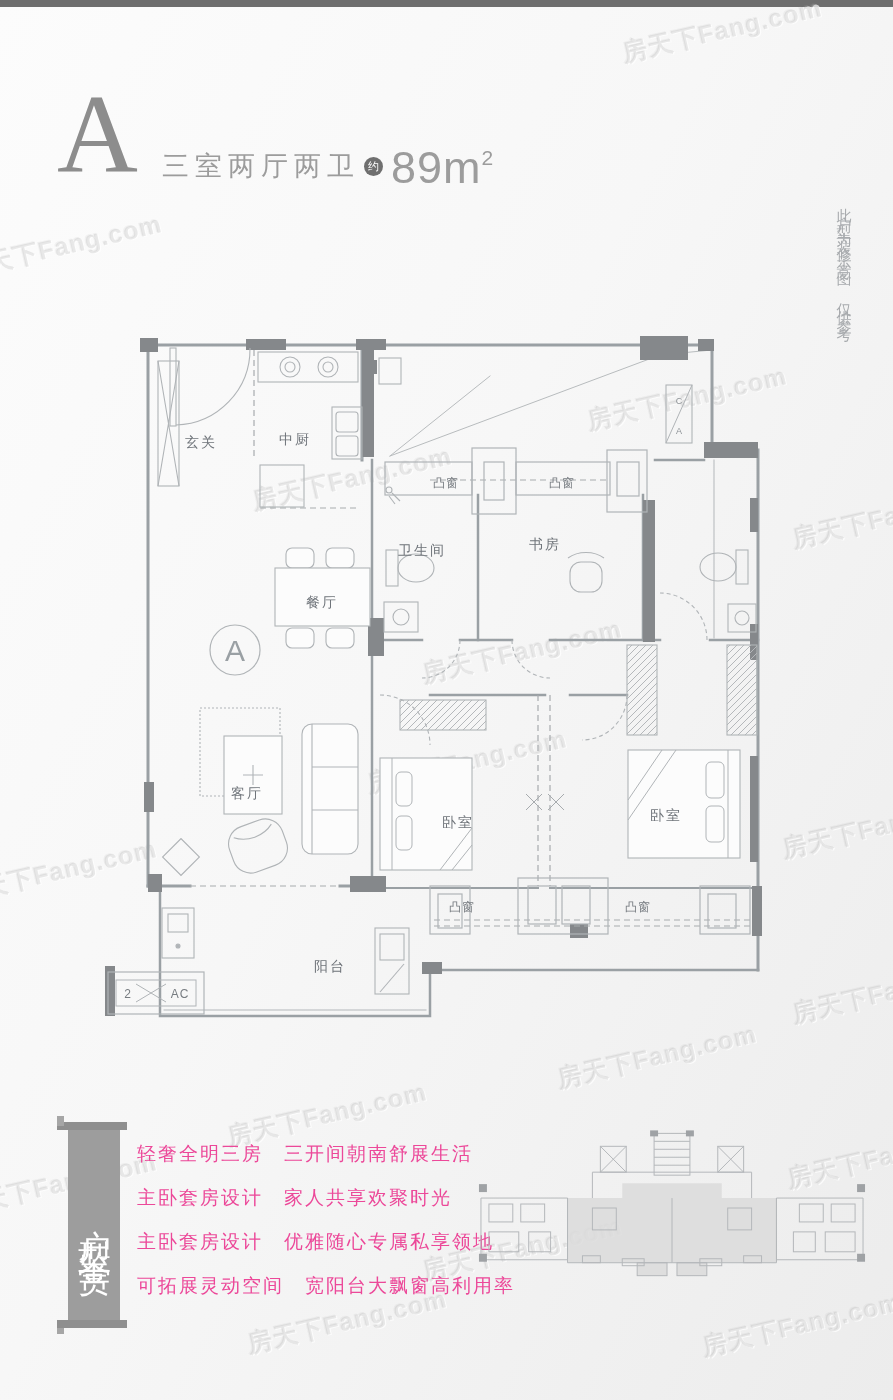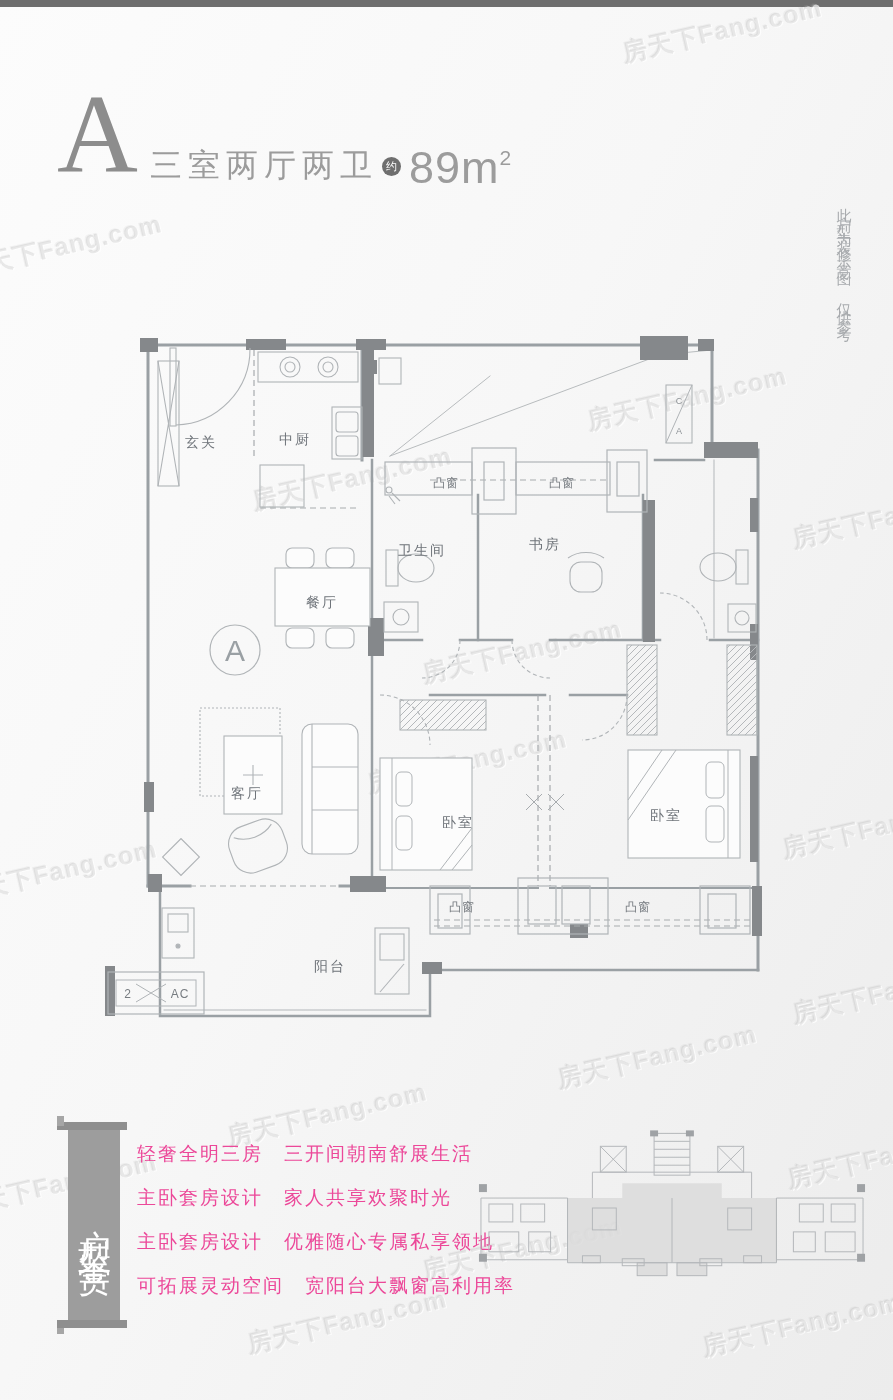--- a/index.html
+++ b/index.html
@@ -18,21 +18,21 @@
     text-shadow:1px 1px 0 rgba(255,255,255,.75), -1px -1px 0 rgba(170,170,170,.12);
     transform:rotate(-13deg);
   }
 
   
   .plan-letter{
     position:absolute;left:57px;top:78px;font-family:"Liberation Serif",serif;
     font-size:112px;line-height:1;color:#8d8d8d;font-weight:400;
   }
   .title-row{position:absolute;left:150px;top:146px;height:40px;display:flex;align-items:center;}
-  .title-cn{font-family:"Liberation Serif",serif;font-size:32px;color:#9c9c9c;letter-spacing:6px;}
+  .title-cn{font-family:"Liberation Serif",serif;font-size:27px;color:#9c9c9c;letter-spacing:6px;margin-left:12px;}
   .approx-badge{
     width:19px;height:19px;border-radius:50%;background:#6f6f6f;color:#fff;
     font-size:11px;line-height:19px;text-align:center;margin:0 8px 0 4px;flex:0 0 auto;
   }
   .area{font-size:45px;color:#9c9c9c;letter-spacing:1px;line-height:1;position:relative;top:-4px;margin-top:10px;}
   .area sup{font-size:21px;position:relative;top:-2px;}
 
   
   .side-note{
     position:absolute;left:834px;top:196px;height:300px;

